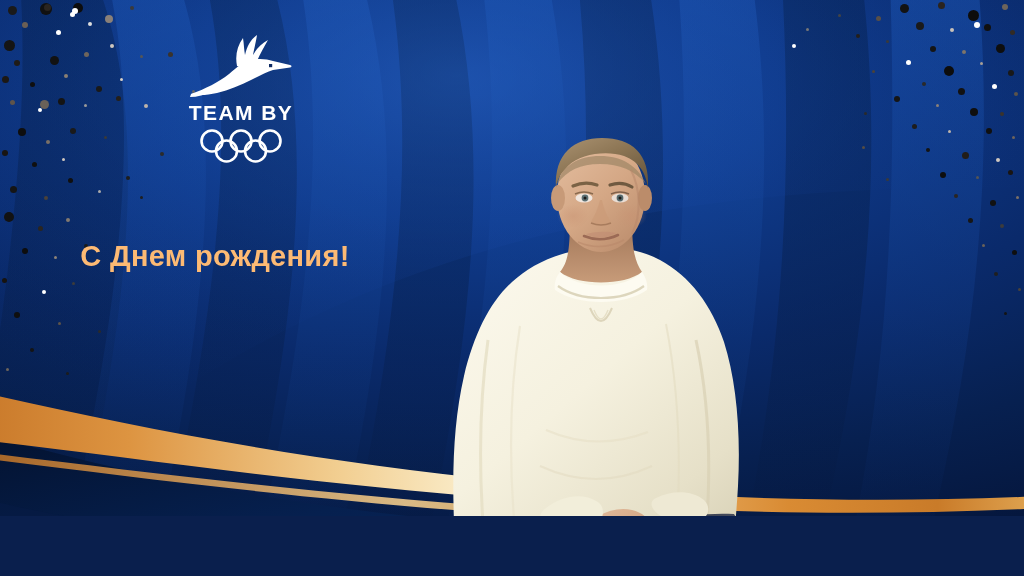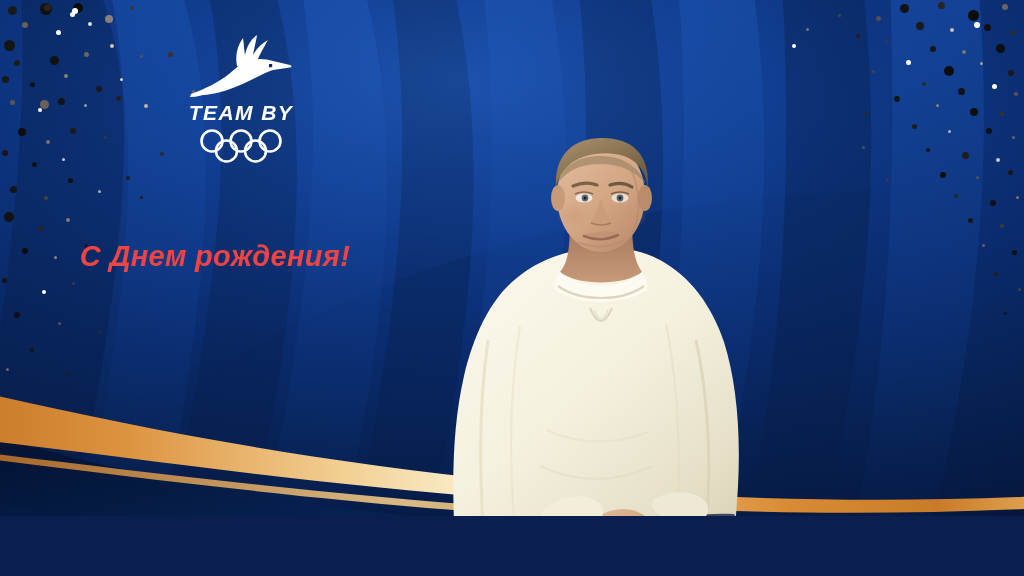--- a/index.html
+++ b/index.html
@@ -9,21 +9,20 @@
     width:1024px; height:576px;
     font-family:"Liberation Sans", sans-serif;
     overflow:hidden;
   }
 
   #card {
     position:relative;
     width:1024px; height:516px;
     overflow:hidden;
     background:#0b2a63;
-    font-style:italic;
   }
 
   
   .bg-layer { position:absolute; inset:0; }
 
   .bg-base {
     background:
       radial-gradient(115% 95% at 46% 18%, #15459c 0%, #0f3b8c 26%, #0a2a6b 55%, #072050 78%, #05163c 100%);
   }
 
@@ -62,21 +61,21 @@
   #logo .rings { width:90px; height:36px; display:block; margin-top:5px; }
 
   
   #greeting {
     position:absolute; left:0; top:240px;
     width:430px;
     z-index:8;
     text-align:center;
   }
   #greeting .line1 {
-    color:#ef4444;
+    color:#fdba74;
     font-size:29px;
     font-weight:bold;
     letter-spacing:.3px;
     line-height:1.15;
     white-space:nowrap;
   }
   #greeting .line2 {
     color:#ffffff;
     font-size:25px;
     font-weight:bold;

